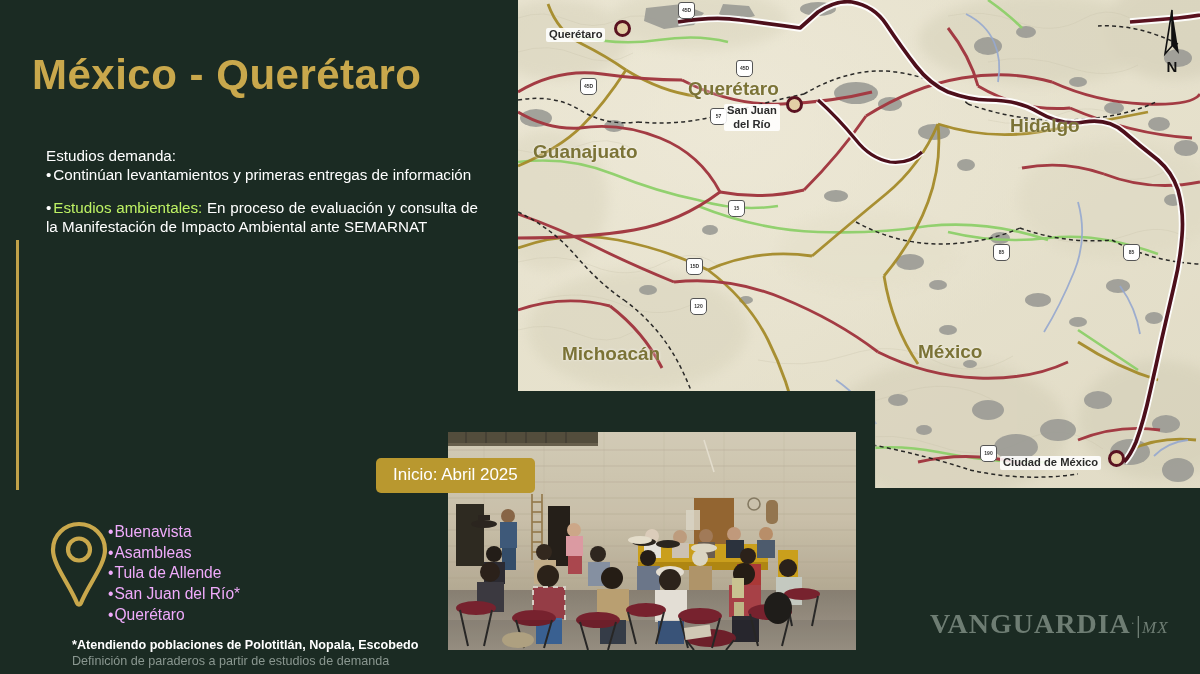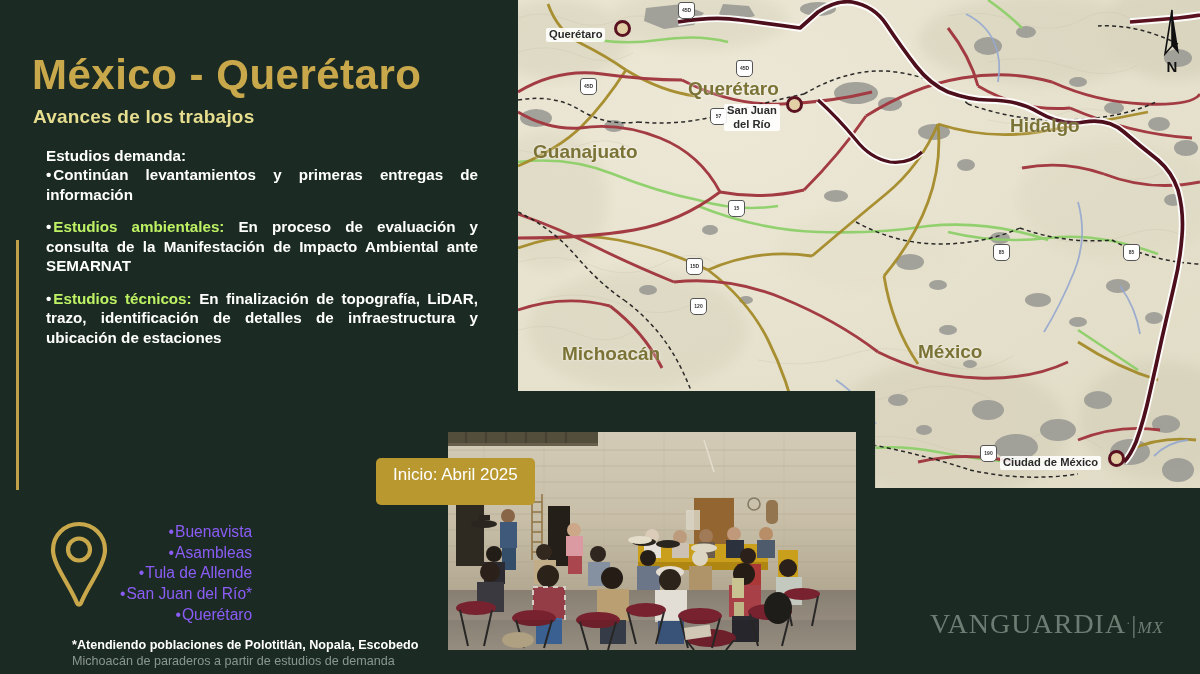--- a/index.html
+++ b/index.html
@@ -23,34 +23,34 @@
     position:absolute;left:33px;top:82px;
     font-size:19px;font-weight:bold;color:#e6dd8e;
     letter-spacing:.2px;white-space:nowrap;
   }
   .accent-bar{
     position:absolute;left:16px;top:216px;width:3px;height:250px;
     background:#c9a84c;opacity:.95;
   }
 
   .body-block{position:absolute;left:46px;top:122px;width:432px;}
-  .group{margin-bottom:13px;font-weight:bold;}
+  .group{margin-bottom:13px;}
   .group p{
     margin:0;font-size:15.2px;line-height:1.28;color:#ffffff;
     text-align:justify;text-justify:inter-word;
   }
   .lead{color:#bef264;}
   .lead-only{color:#c9a84c;font-size:15.2px;line-height:1.3;margin:0 0 1px 0;}
   .bullet::before{content:"\2022";margin-right:2px;}
 
   
   .pin-wrap{position:absolute;left:48px;top:495px;width:62px;height:90px;}
   .loc-list{
-    position:absolute;left:120px;top:498px;
-    font-size:15.6px;line-height:1.33;color:#8b5cf6;text-align:right;
+    position:absolute;left:108px;top:498px;
+    font-size:15.6px;line-height:1.33;color:#f0abfc;
   }
   .loc-list div::before{content:"\2022";margin-right:1px;}
   .footnote1{
     position:absolute;left:72px;top:614px;width:420px;
     font-size:12.6px;font-weight:bold;color:#ffffff;white-space:nowrap;
   }
   .footnote2{
     position:absolute;left:72px;top:630px;width:420px;
     font-size:12.6px;color:#8a9790;white-space:nowrap;
   }
@@ -87,86 +87,79 @@
 
   
   .photo{
     position:absolute;left:448px;top:432px;width:408px;height:218px;
     overflow:hidden;background:#b9ad96;
   }
   .photo svg{position:absolute;inset:0;}
   .badge{
     position:absolute;left:376px;top:458px;
     background:#b9982f;color:#fff;font-size:17px;
-    padding:7px 17px 20px 17px;border-radius:5px;
+    padding:7px 17px 8px 17px;border-radius:5px;
     white-space:nowrap;z-index:6;
   }
 
   
   .watermark{
     position:absolute;left:930px;top:608px;
     font-family:"Liberation Serif",serif;
     color:#7d8c82;opacity:.85;white-space:nowrap;
   }
-  .wm-main{font-size:28px;font-weight:normal;letter-spacing:1px;}
+  .wm-main{font-size:28px;font-weight:bold;letter-spacing:1px;}
   .wm-dot{font-size:12px;vertical-align:super;}
   .wm-bar{font-weight:normal;margin:0 1px;font-size:26px;}
   .wm-mx{font-size:17px;font-weight:normal;letter-spacing:1px;font-style:italic;}
 </style>
 </head>
 <body>
 
 <div class="slide">
 
   <div class="left">
 
     <div class="title">México - Querétaro</div>
-    <div class="subtitle">Avances de los trabajos</div>
     <div class="accent-bar"></div>
 
     <div class="body-block">
 
       <div class="group">
         <p class="lead-only">Estudios demanda:</p>
         <p class="bullet">Continúan levantamientos y primeras entregas de información</p>
       </div>
 
       <div class="group">
         <p>
           <span class="bullet"></span><span class="lead">Estudios ambientales:</span>
           <span>En proceso de evaluación y consulta de la Manifestación de Impacto Ambiental ante SEMARNAT</span>
         </p>
       </div>
 
-      <div class="group">
-        <p>
-          <span class="bullet"></span><span class="lead">Estudios técnicos:</span>
-          <span>En finalización de topografía, LiDAR, trazo, identificación de detalles de infraestructura y ubicación de estaciones</span>
-        </p>
-      </div>
 
     </div>
 
     <div class="pin-wrap">
       <svg viewBox="0 0 62 90" width="62" height="90">
         <path d="M31 5 C16.5 5 5 16.5 5 31 C5 46 22 66 29.2 84.5 C29.8 86 32.2 86 32.8 84.5 C40 66 57 46 57 31 C57 16.5 45.5 5 31 5 Z" fill="none" stroke="#c9a84c" stroke-width="4.2"></path>
         <circle cx="31" cy="30.5" r="11" fill="none" stroke="#c9a84c" stroke-width="4.2"></circle>
       </svg>
     </div>
 
     <div class="loc-list">
       <div>Buenavista</div>
       <div>Asambleas</div>
       <div>Tula de Allende</div>
       <div>San Juan del Río*</div>
       <div>Querétaro</div>
     </div>
 
     <div class="footnote1">*Atendiendo poblaciones de Polotitlán, Nopala, Escobedo</div>
-    <div class="footnote2">Michoacán de paraderos a partir de estudios de demanda</div>
+    <div class="footnote2">Definición de paraderos a partir de estudios de demanda</div>
   </div>
 
   <div class="map">
     <div class="map-terrain">
       <svg class="map-svg" viewBox="0 0 682 488" preserveAspectRatio="none">
         <defs>
           <radialGradient id="relief1" cx="30%" cy="25%" r="55%">
             <stop offset="0%" stop-color="#f1ecdc"></stop>
             <stop offset="100%" stop-color="#e4dfca"></stop>
           </radialGradient>

